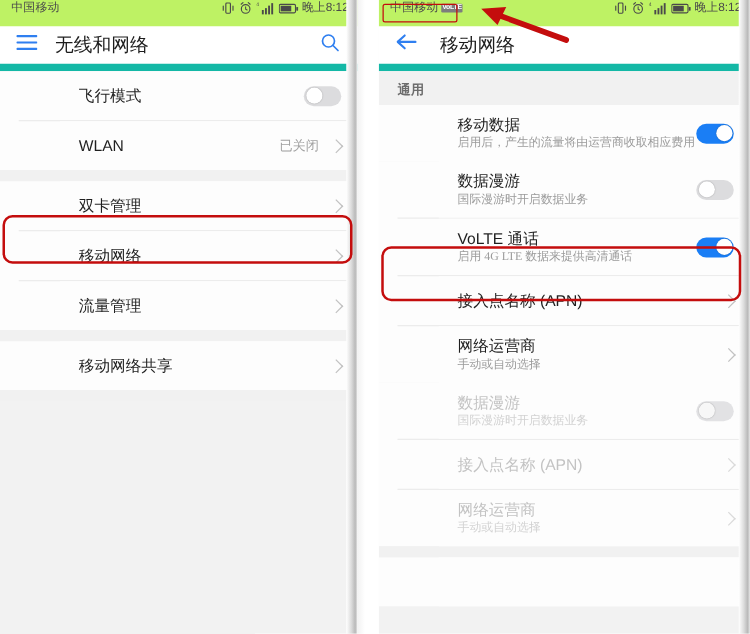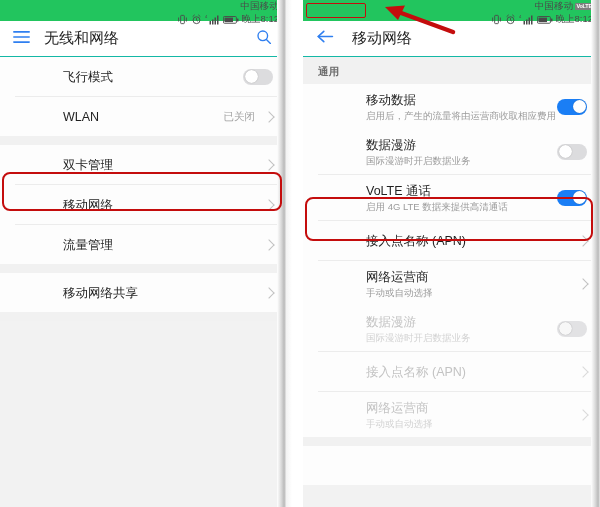--- a/index.html
+++ b/index.html
@@ -26,23 +26,23 @@
     position:absolute;top:0;right:0;width:9px;height:100%;
     background:linear-gradient(to right,#ffffff 0%,#dcdcdc 45%,#b9b9b9 80%,#e8e8e8 100%);
   }
   .gap-shade{
     position:absolute;top:0;left:286px;width:17px;height:507px;
     background:linear-gradient(to right,#f2f2f2 0%,#ffffff 35%,#ffffff 100%);
   }
 
   
   .statusbar{
-    position:relative;height:21px;background:#22c55e;
-    display:flex;align-items:flex-end;
-    padding:0 7px 0 9px;box-sizing:border-box;flex-direction:column;
+    position:relative;height:21px;background:#bef264;
+    display:flex;align-items:flex-start;
+    padding:0 7px 0 9px;box-sizing:border-box;
   }
   .carrier{
     font-size:9.5px;color:#4a4a4a;letter-spacing:.2px;white-space:nowrap;
   }
   .carrier-wrap{display:flex;align-items:center;gap:2px;}
   .volte-badge{
     display:inline-block;font-size:5.5px;line-height:7px;
     color:#ffffff;background:#7d7d7d;border-radius:1px;
     padding:0 1px;font-weight:bold;letter-spacing:-.2px;
     transform:translateY(0px);
@@ -51,21 +51,21 @@
     margin-left:auto;display:flex;align-items:center;gap:3px;
   }
   .clock{font-size:9.5px;color:#4a4a4a;white-space:nowrap;}
   .sicon{display:block;}
 
   
   .appbar{
     height:36px;background:#ffffff;
     display:flex;align-items:center;
     padding:0 14px 0 13px;box-sizing:border-box;
-    border-bottom:1px solid #14b8a6;
+    border-bottom:6px solid #14b8a6;
   }
   .appbar-title{
     font-size:15px;color:#1d1d1d;margin-left:14px;font-weight:500;
   }
   .appbar-title.right-title{margin-left:17px;}
   .appbar-spacer{margin-left:auto;}
 
   
   .scroll{position:relative;height:450px;background:#f2f2f2;overflow:hidden;}
   .group{background:#fdfdfd;}
@@ -73,21 +73,21 @@
 
   .row{
     position:relative;display:flex;align-items:center;
     min-height:39px;padding:0 13px 0 15px;box-sizing:border-box;
     background:#fdfdfd;
     margin-left:48px;
   }
   .row.two-line{min-height:45px;align-items:center;}
   .row .labels{display:flex;flex-direction:column;justify-content:center;flex:1;min-width:0;}
   .row .title{font-size:12.5px;color:#1f1f1f;line-height:16px;}
-  .row .subtitle{font-size:9.5px;color:#9b9b9b;line-height:13px;margin-top:1px;}
+  .row .subtitle{font-size:9.5px;color:#9b9b9b;line-height:13px;margin-top:1px;font-family:Liberation Serif, serif;}
   .row .value{font-size:10.5px;color:#a0a0a0;margin-right:6px;}
   .sep{height:1px;background:#ececec;margin-left:15px;}
 
   .chev{
     width:7px;height:7px;border-right:1.2px solid #c2c2c2;border-top:1.2px solid #c2c2c2;
     transform:rotate(45deg);flex:none;margin-left:4px;
   }
 
   .section-head{
     padding:8px 15px 5px 15px;font-size:10.5px;color:#6c6c6c;

